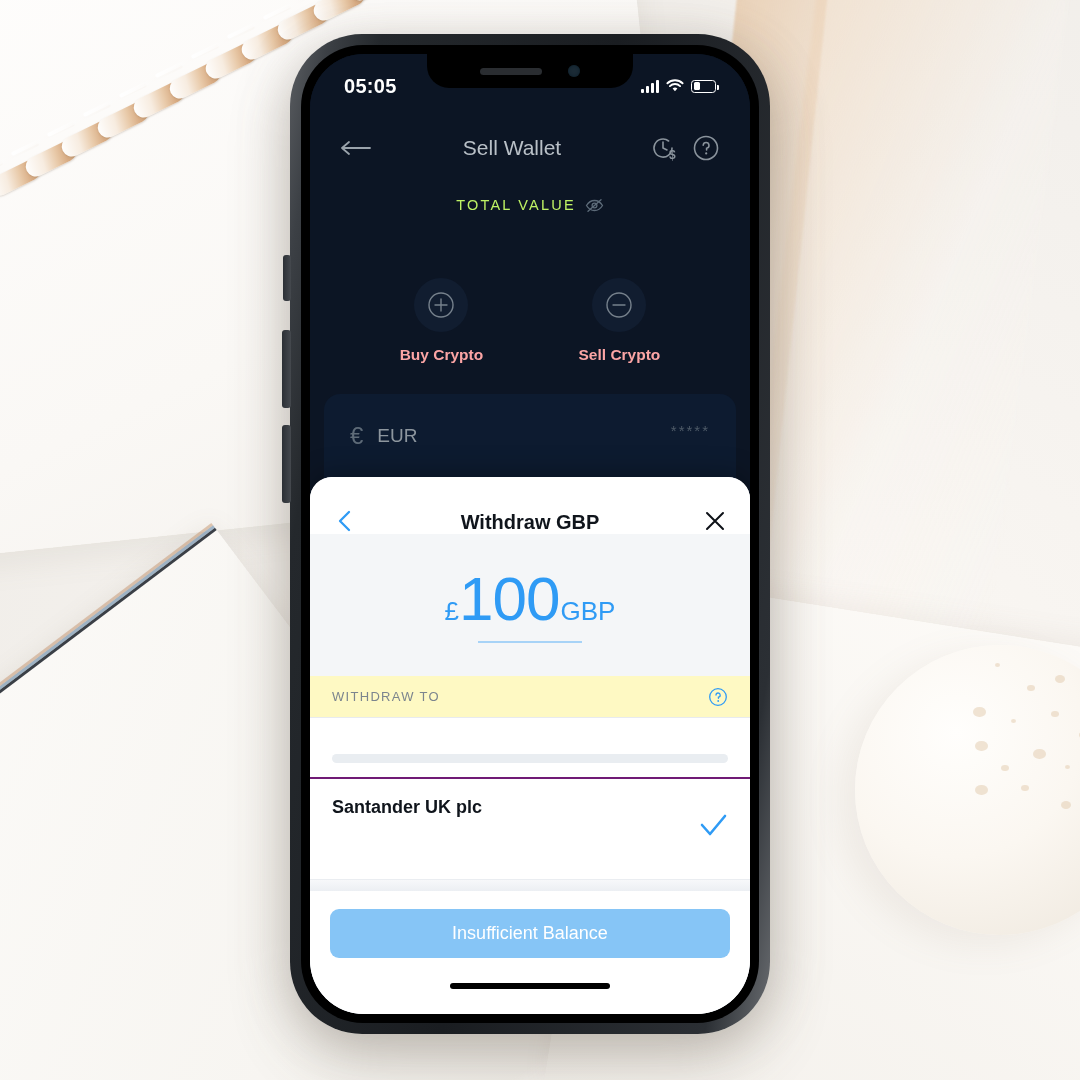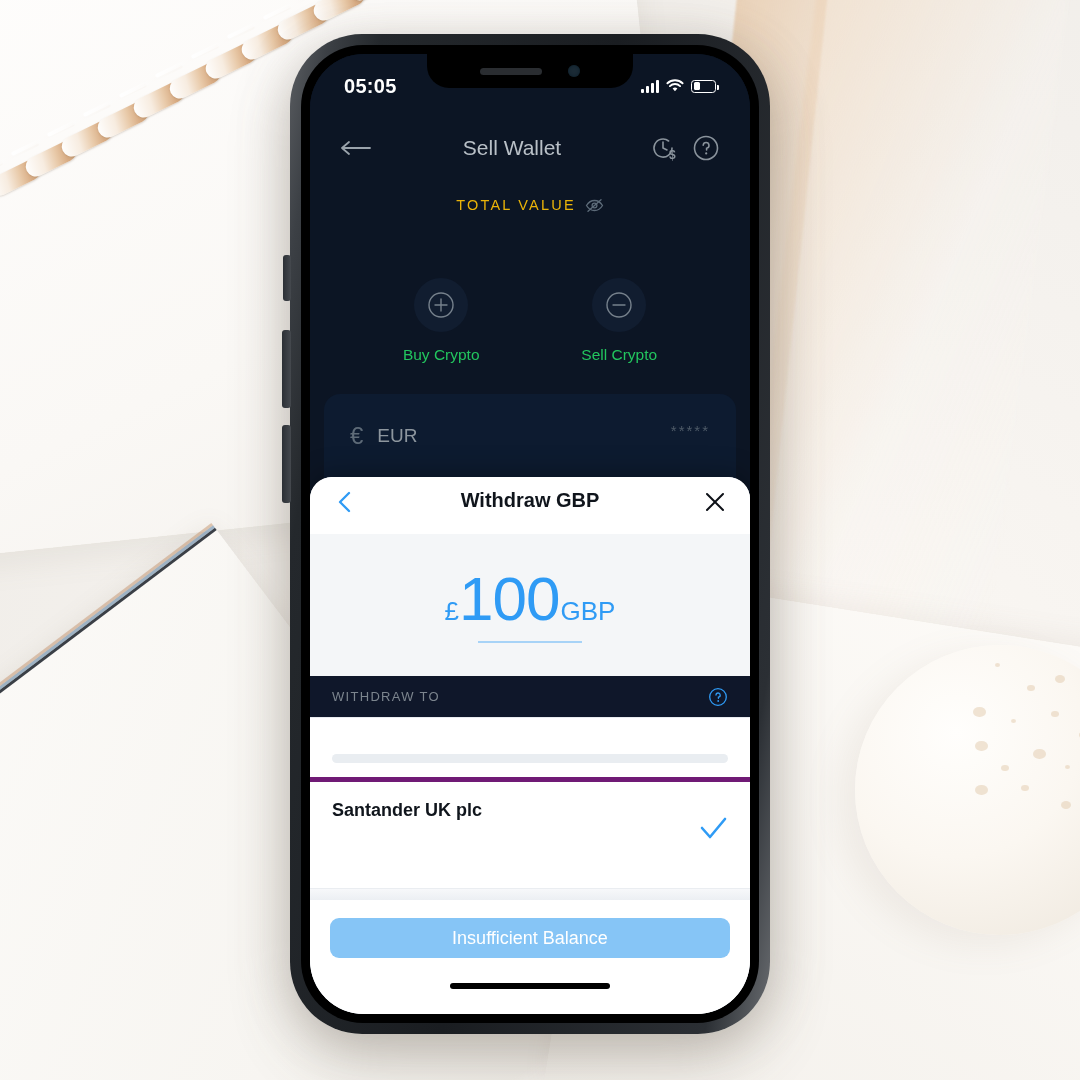--- a/index.html
+++ b/index.html
@@ -147,38 +147,38 @@
     position:absolute; top:66px; left:0; right:0; height:56px;
     display:flex; align-items:center; justify-content:space-between; padding:0 30px;
   }
   .nav-title{ color:#b9c0c7; font-size:21px; }
   .nav-right{ display:flex; align-items:center; gap:14px; }
   .icon-circ{ width:28px; height:28px; }
 
   
   .total-wrap{ position:absolute; top:142px; left:0; right:0; text-align:center; }
   .total-label{
-    color:#eab308; font-size:14.5px; letter-spacing:2.2px;
+    color:#bef264; font-size:14.5px; letter-spacing:2.2px;
     display:inline-flex; align-items:center; gap:9px;
   }
   .total-amount{ margin-top:9px; color:#5d6b79; font-size:32px; letter-spacing:1px; }
   .total-amount .stars{ letter-spacing:2px; font-size:30px; }
   .total-amount .cur{ font-size:28px; color:#56636f; margin-left:4px;}
 
   
   .actions{
     position:absolute; top:224px; left:0; right:0;
     display:flex; justify-content:space-around; padding:0 42px;
   }
   .action{ text-align:center; }
   .action-circ{
     width:54px; height:54px; border-radius:50%; background:#111d30;
     display:flex; align-items:center; justify-content:center; margin:0 auto;
   }
-  .action-label{ margin-top:14px; color:#22c55e; font-size:15.5px; }
+  .action-label{ margin-top:14px; color:#fca5a5; font-size:15.5px;font-weight:bold; }
 
   
   .fiat-card{
     position:absolute; top:340px; left:14px; right:14px; height:120px;
     background:#0d1b30; border-radius:16px;
     display:flex; align-items:flex-start; justify-content:space-between;
     padding:28px 26px;
   }
   .fiat-left{ display:flex; align-items:center; gap:14px; }
   .fiat-sym{ color:#5e6b78; font-size:24px; }
@@ -186,66 +186,66 @@
   .fiat-val{ color:#4e5b68; font-size:15px; letter-spacing:2px; }
 
   
   .sheet{
     position:absolute; left:0; right:0; bottom:0; top:423px;
     background:#ffffff; border-radius:22px 22px 0 0; overflow:hidden;
     display:flex; flex-direction:column;
     box-shadow:0 -6px 24px rgba(0,0,0,.25);
   }
   .sheet-head{
-    height:57px; display:flex; align-items:flex-start; justify-content:space-between;
-    padding:12px 22px; background:#fff; flex:0 0 auto;
+    height:57px; display:flex; align-items:flex-end; justify-content:space-between;
+    padding:0 22px; background:#fff; flex:0 0 auto;
   }
   .sheet-title{ font-size:20px; font-weight:700; color:#10151c; }
   .back-chev{ width:26px; height:26px; display:flex; align-items:center; justify-content:center; }
   .close-x{ width:26px; height:26px; display:flex; align-items:center; justify-content:center; }
 
   .amount-area{
     background:#f4f6f8; flex:0 0 auto; height:142px;
     display:flex; flex-direction:column; align-items:center; justify-content:center;
   }
   .amount-line{ display:flex; align-items:baseline; color:#2f9bf5; }
   .amt-sym{ font-size:26px; font-weight:500; }
   .amt-num{ font-size:62px; font-weight:400; letter-spacing:-1px; line-height:1; }
   .amt-cur{ font-size:26px; font-weight:400; margin-left:1px; }
   .amt-underline{ width:104px; height:2px; background:#8ec7f7; margin-top:11px; opacity:.75;}
 
   .withdraw-to{
-    background:#0f172a; flex:0 0 auto; height:42px;
+    background:#fef9c3; flex:0 0 auto; height:42px;
     display:flex; align-items:center; justify-content:space-between;
     padding:0 22px; border-bottom:1px solid #e8ebef;
   }
   .wt-label{ font-size:13px; letter-spacing:1.3px; color:#7c858e; }
 
   .limit-block{ padding:18px 22px 0; flex:0 0 auto; }
   .limit-text{ font-size:16.5px; color:#1c2128; }
   .limit-text .muted{ color:#8b949d; font-weight:400; }
   .limit-text .lbl{ font-weight:700; }
   .limit-bar{
     margin-top:18px; height:9px; border-radius:5px; background:#e9edf1;
   }
 
   .bank-row{
     margin-top:14px; padding:18px 22px 0; flex:0 0 auto;
-    border-top:5px solid #701a75;
+    border-top:2px solid #701a75;
     display:flex; align-items:flex-start; justify-content:space-between;
   }
   .bank-name{ font-size:18px; font-weight:700; color:#10151c; }
   .tick{ width:30px; height:30px; margin-top:14px; }
 
   .sheet-spacer{ flex:1 1 auto; background:#fff; }
   .divider-band{ height:12px; background:linear-gradient(#f7f8fa,#eceff3); flex:0 0 auto;
                  border-top:1px solid #eaedf1; }
   .cta-wrap{ padding:18px 20px 0; flex:0 0 auto; background:#fff; }
   .cta{
-    width:100%; height:40px; border:0; border-radius:9px;
+    width:100%; height:49px; border:0; border-radius:9px;
     background:#86c5f6; color:#ffffff; font-size:18px;
     font-family:"Liberation Sans", sans-serif;
   }
   .home-area{ height:56px; background:#fff; display:flex; align-items:center; justify-content:center; flex:0 0 auto;}
   .home-ind{ width:160px; height:6px; border-radius:4px; background:#000; }
 </style>
 </head>
 <body>
 
 <div class="scene">

